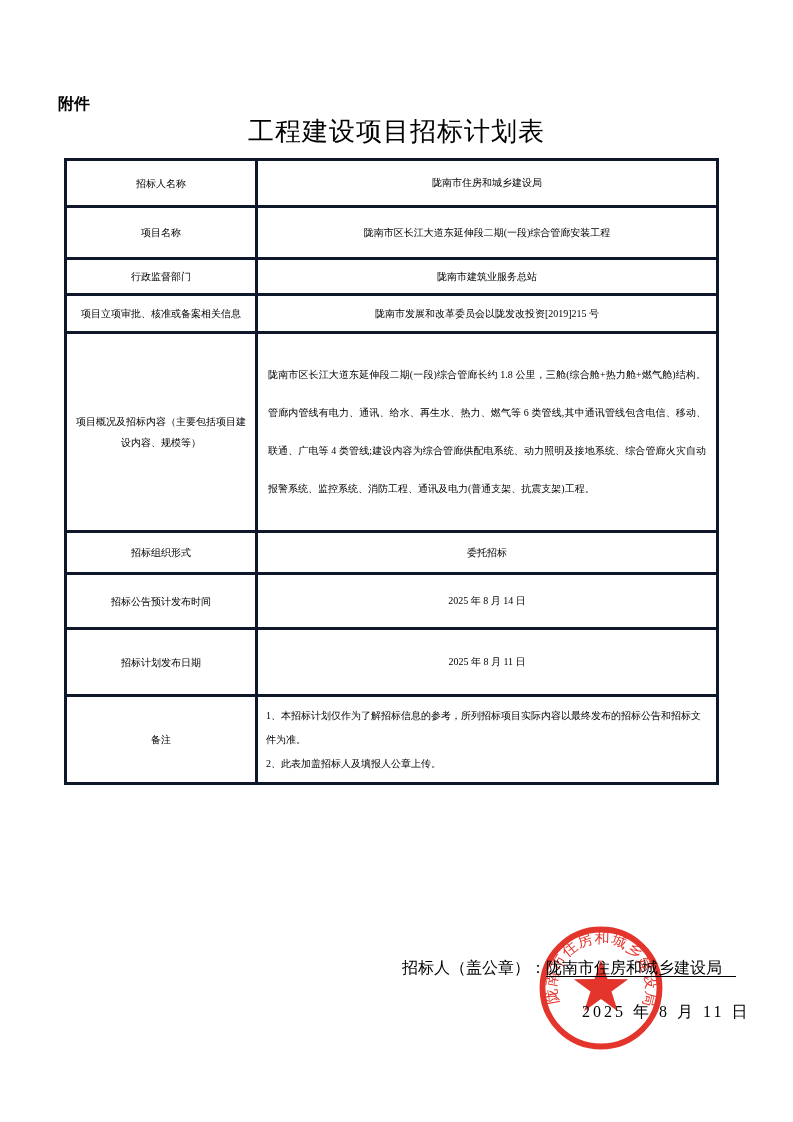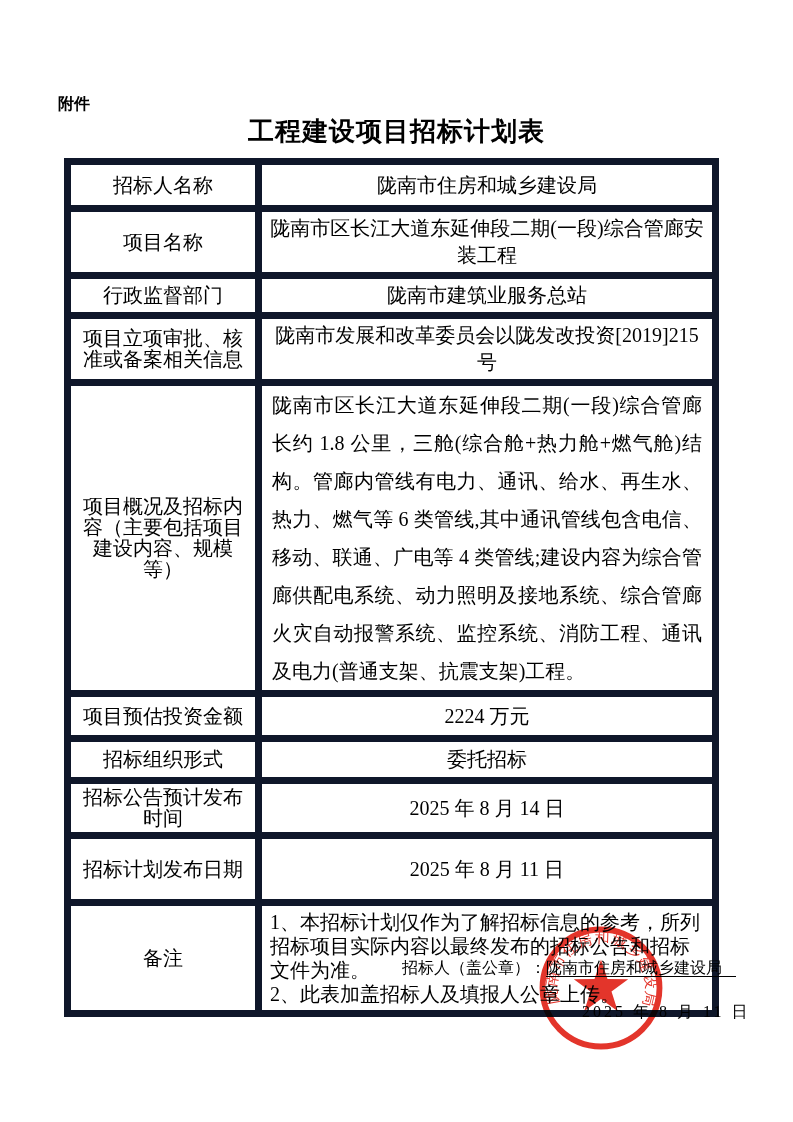--- a/index.html
+++ b/index.html
@@ -11,33 +11,33 @@
     color: #000;
     overflow: hidden;
   }
   .attachment {
     position: absolute; left: 58px; top: 94px;
     font-size: 16px; font-weight: bold;
   }
   .doc-title {
     position: absolute; left: 0; top: 114px; width: 793px;
     text-align: center;
-    font-size: 26px; font-weight: bold; letter-spacing: 1px;
+    font-size: 26px; font-weight: normal; letter-spacing: 1px;
     font-family: "Liberation Sans", "DejaVu Sans", sans-serif;
   }
   table.tender {
     position: absolute; left: 64px; top: 158px;
     width: 655px;
     border-collapse: collapse;
     table-layout: fixed;
     border: 2px solid #000;
   }
   table.tender td {
-    border: 7px solid #0f172a;
-    font-size: 20px;
+    border: 3px solid #0f172a;
+    font-size: 10px;
     vertical-align: middle;
     padding: 3px 8px;
   }
   td.cell-label {
     width: 191px;
     text-align: center;
     line-height: 21px;
     padding: 3px 5px;
   }
   td.cell-value { text-align: center; }
@@ -106,24 +106,20 @@
       <td class="cell-value">陇南市建筑业服务总站</td>
     </tr>
     <tr class="r4">
       <td class="cell-label">项目立项审批、核准或备案相关信息</td>
       <td class="cell-value">陇南市发展和改革委员会以陇发改投资[2019]215 号</td>
     </tr>
     <tr class="r5">
       <td class="cell-label">项目概况及招标内容（主要包括项目建设内容、规模等）</td>
       <td class="cell-value">陇南市区长江大道东延伸段二期(一段)综合管廊长约 1.8 公里，三舱(综合舱+热力舱+燃气舱)结构。管廊内管线有电力、通讯、给水、再生水、热力、燃气等 6 类管线,其中通讯管线包含电信、移动、联通、广电等 4 类管线;建设内容为综合管廊供配电系统、动力照明及接地系统、综合管廊火灾自动报警系统、监控系统、消防工程、通讯及电力(普通支架、抗震支架)工程。</td>
     </tr>
-    <tr class="r7">
-      <td class="cell-label">项目预估投资金额</td>
-      <td class="cell-value">2224 万元</td>
-    </tr>
     <tr class="r8">
       <td class="cell-label">招标组织形式</td>
       <td class="cell-value">委托招标</td>
     </tr>
     <tr class="r10">
       <td class="cell-label">招标公告预计发布时间</td>
       <td class="cell-value">2025 年 8 月 14 日</td>
     </tr>
     <tr class="r11">
       <td class="cell-label">招标计划发布日期</td>

